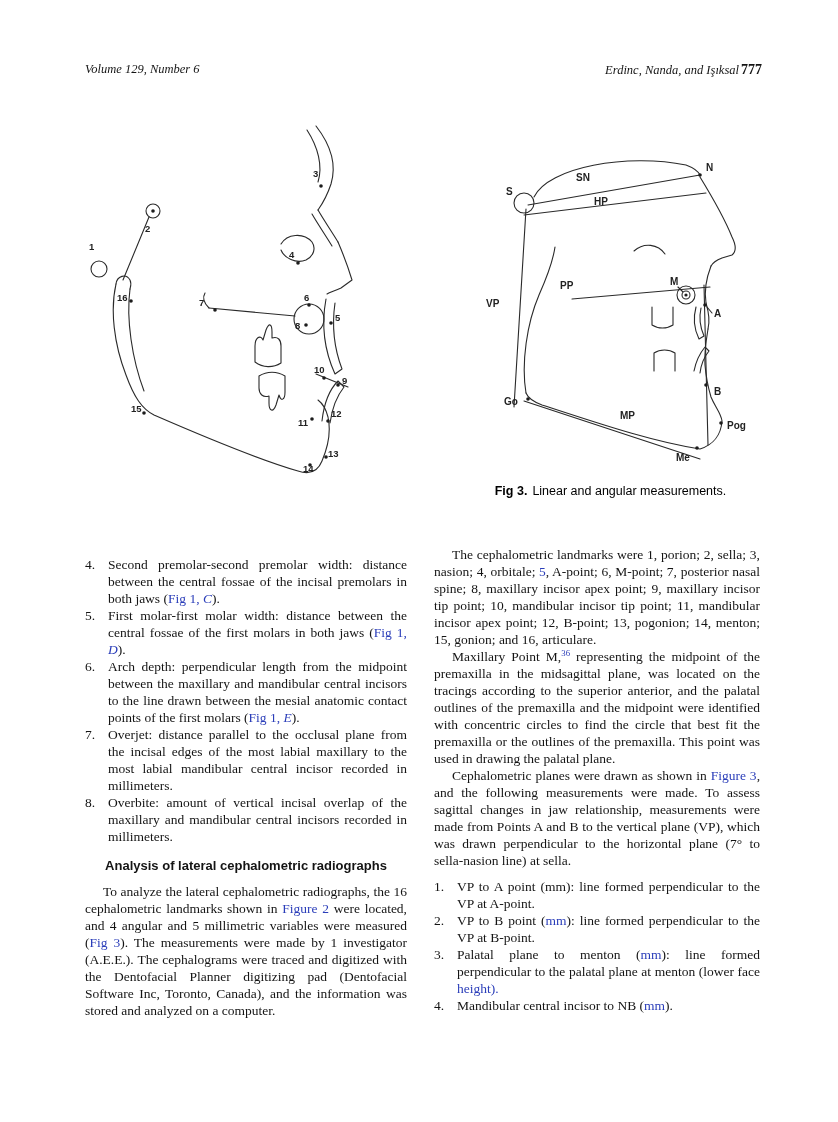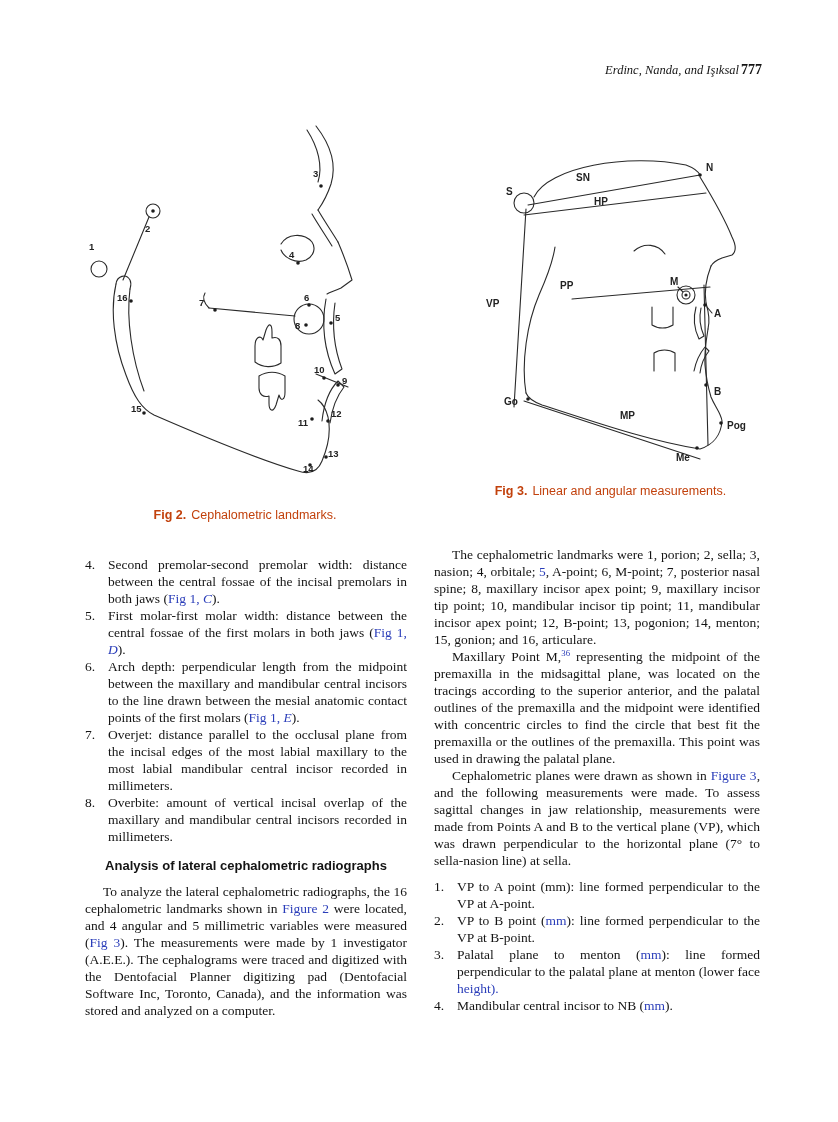--- a/index.html
+++ b/index.html
@@ -9,21 +9,21 @@
     font-family:"Liberation Serif", serif;overflow:hidden;
   }
   
   .hdr-left{position:absolute;left:85px;top:62px;font-style:italic;font-size:12.5px;line-height:15px;}
   .hdr-right{position:absolute;right:76px;top:62px;font-style:italic;font-size:12.5px;white-space:nowrap;}
   .hdr-right .pagenum{font-style:normal;font-weight:bold;font-size:14px;margin-left:2px;}
   
   .figure{position:absolute;}
   .fig2{left:85px;top:122px;width:320px;}
   .fig3{left:438px;top:155px;width:345px;}
-  .caption{font-family:"Liberation Sans", sans-serif;font-size:12.5px;text-align:center;margin-top:7px;color:#c2410c;}
+  .caption{font-family:"Liberation Sans", sans-serif;font-size:12.5px;text-align:center;margin-top:7px;color:#000000;}
   .cap-label{font-weight:bold;margin-right:5px;}
   svg text{font-family:"Liberation Sans", sans-serif;font-weight:bold;fill:#222;}
   .fig2 svg text{font-size:9.5px;}
   .fig3 svg text{font-size:10px;}
   
   .col{position:absolute;font-size:13.5px;line-height:17px;text-align:justify;color:#141414;}
   .col-left{left:85px;top:556px;width:322px;}
   .col-right{left:434px;top:546px;width:326px;}
   .oli{display:flex;}
   .oli .num{flex:0 0 23px;}
@@ -35,20 +35,21 @@
   .link{color:var(--link,#2a3db9);}
   .i{font-style:italic;}
   sup{font-size:0.65em;line-height:0;margin-top:16px;}
 </style>
 </head>
 <body>
 
 <div class="page">
 
   <div class="hdr-left">
+    <div>Volume 129, Number 6</div>
   </div>
   <div class="hdr-right">
     <span>Erdinc, Nanda, and Işıksal</span><span class="pagenum">777</span>
   </div>
 
   <div class="figure fig2">
     <svg width="320" height="375" viewBox="0 0 320 375">
       <g fill="none" stroke="#2a2a2a" stroke-width="1.1" stroke-linecap="round" stroke-linejoin="round">
         <circle cx="14" cy="147" r="8"></circle>
         <circle cx="68" cy="89" r="7"></circle>
@@ -100,23 +101,20 @@
         <text x="257" y="262">9</text>
         <text x="229" y="251">10</text>
         <text x="213" y="304">11</text>
         <text x="246" y="295">12</text>
         <text x="243" y="335">13</text>
         <text x="218" y="350">14</text>
         <text x="46" y="290">15</text>
         <text x="32" y="179">16</text>
       </g>
     </svg>
-    <div class="caption">
-      <span class="cap-label">Fig 2.</span><span>Cephalometric landmarks.</span>
-    </div>
   </div>
 
   <div class="figure fig3">
     <svg width="345" height="318" viewBox="0 0 345 318">
       <g fill="none" stroke="#2a2a2a" stroke-width="1.1" stroke-linecap="round" stroke-linejoin="round">
         <path d="M96,42 C110,12 190,-2 248,10 C256,13 260,16 262,20"></path>
         <circle cx="86" cy="48" r="10"></circle>
         <path d="M90,50 L262,20"></path>
         <path d="M86,60 L268,38"></path>
         <path d="M88,54 L76,252"></path>

